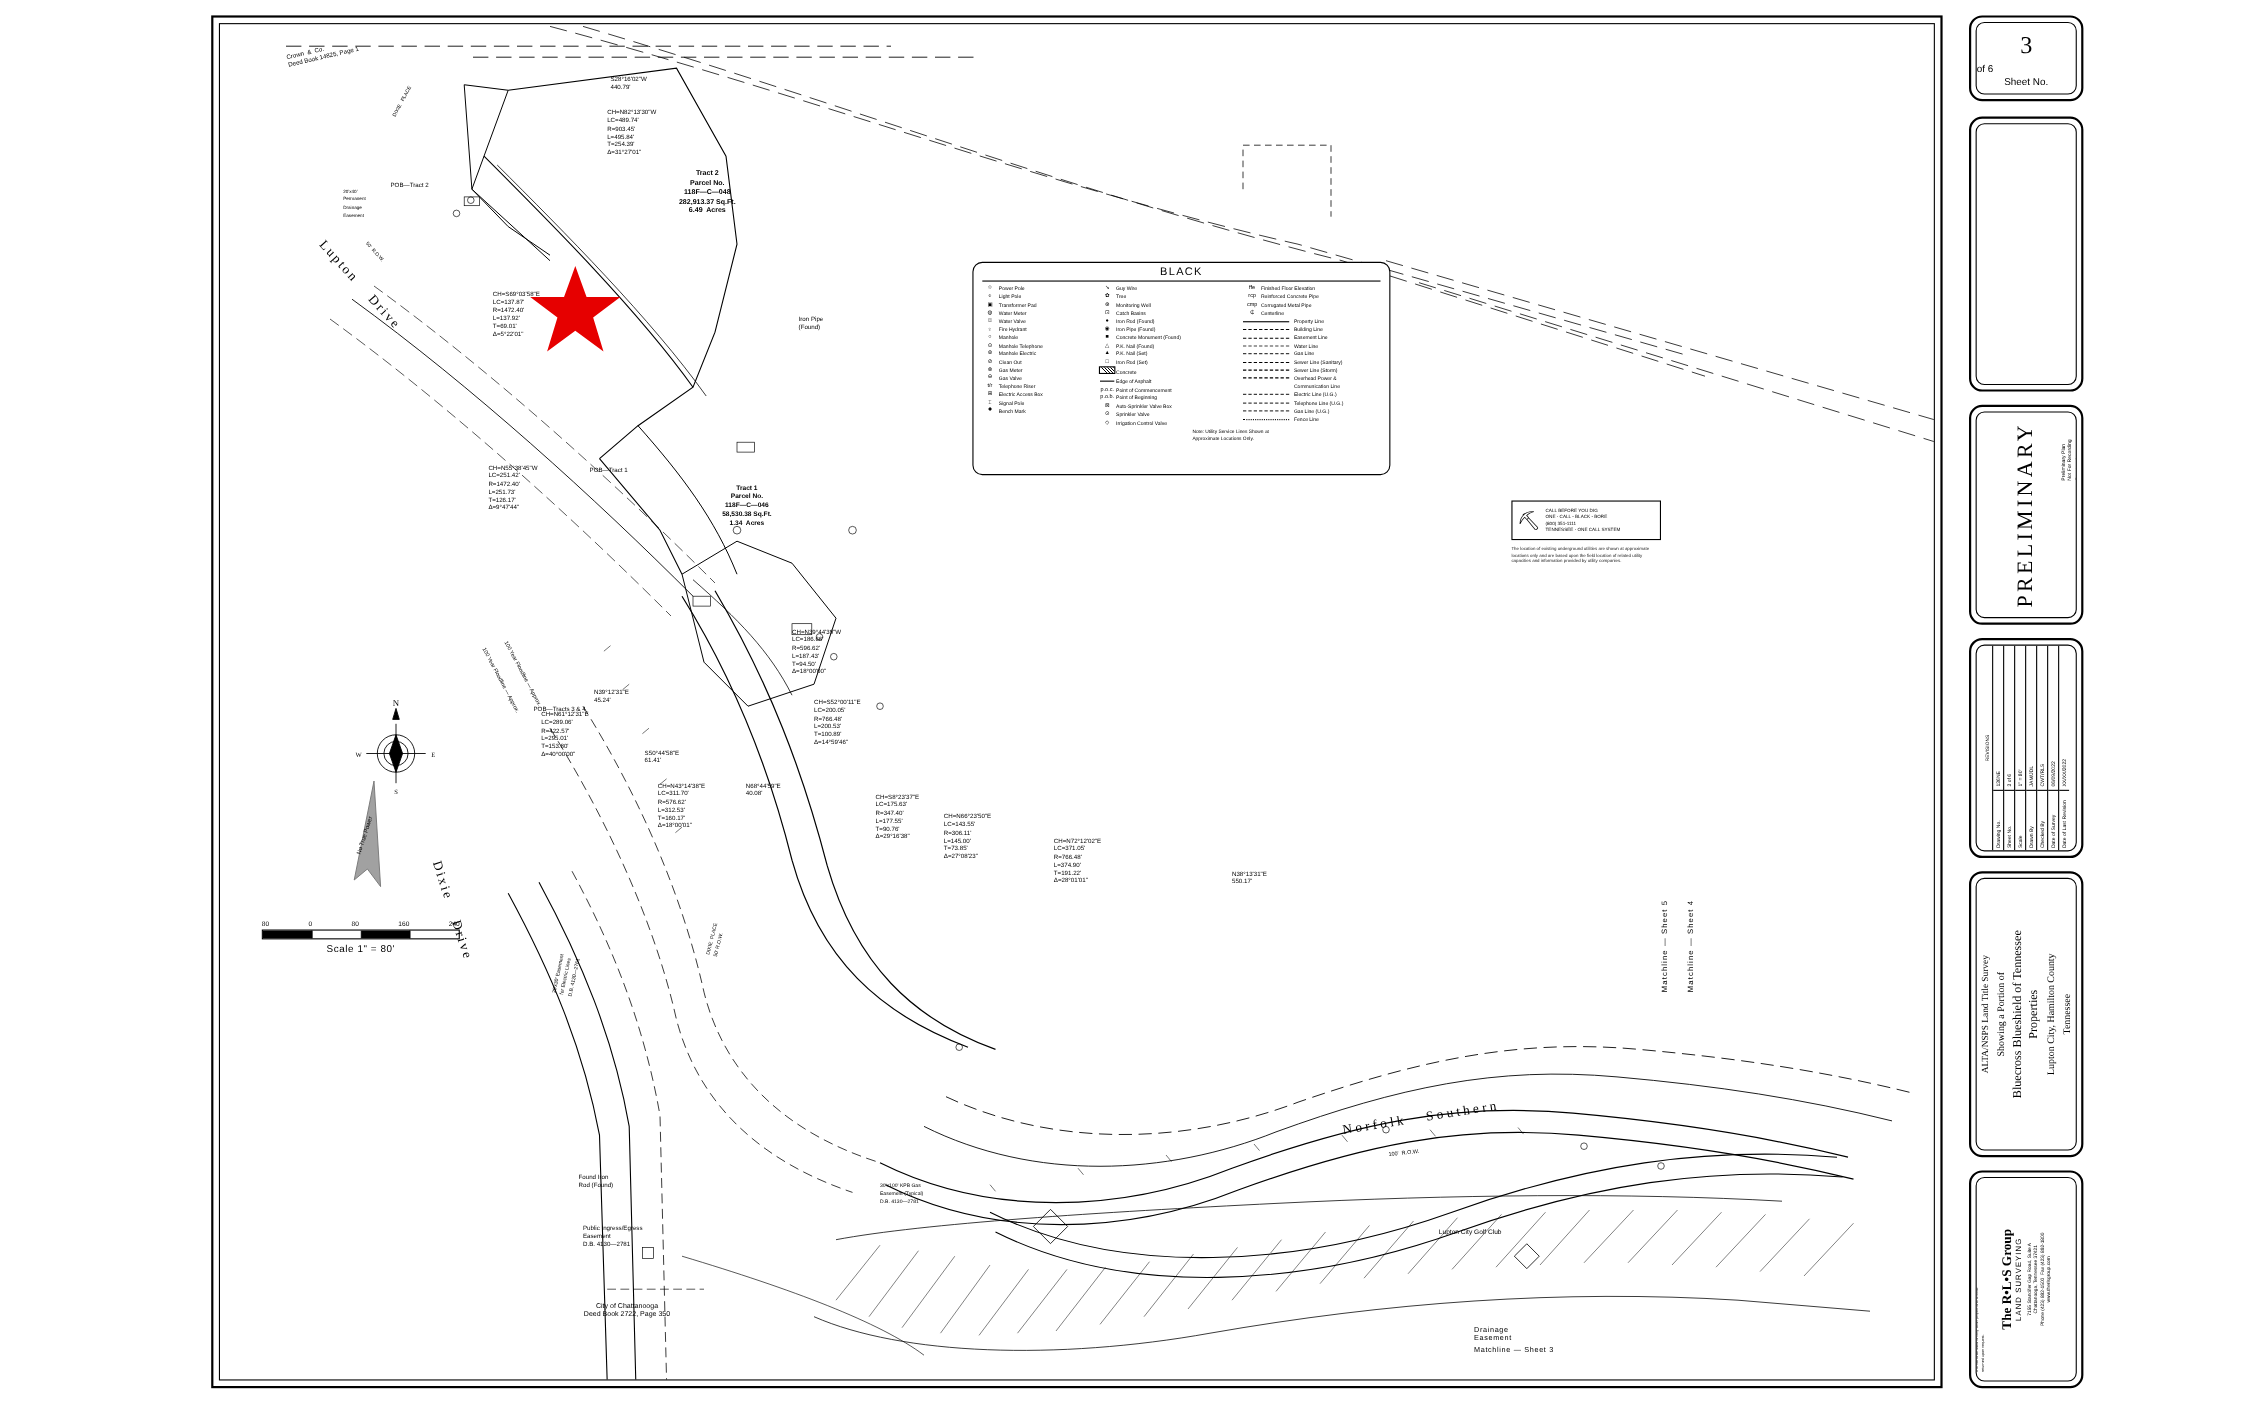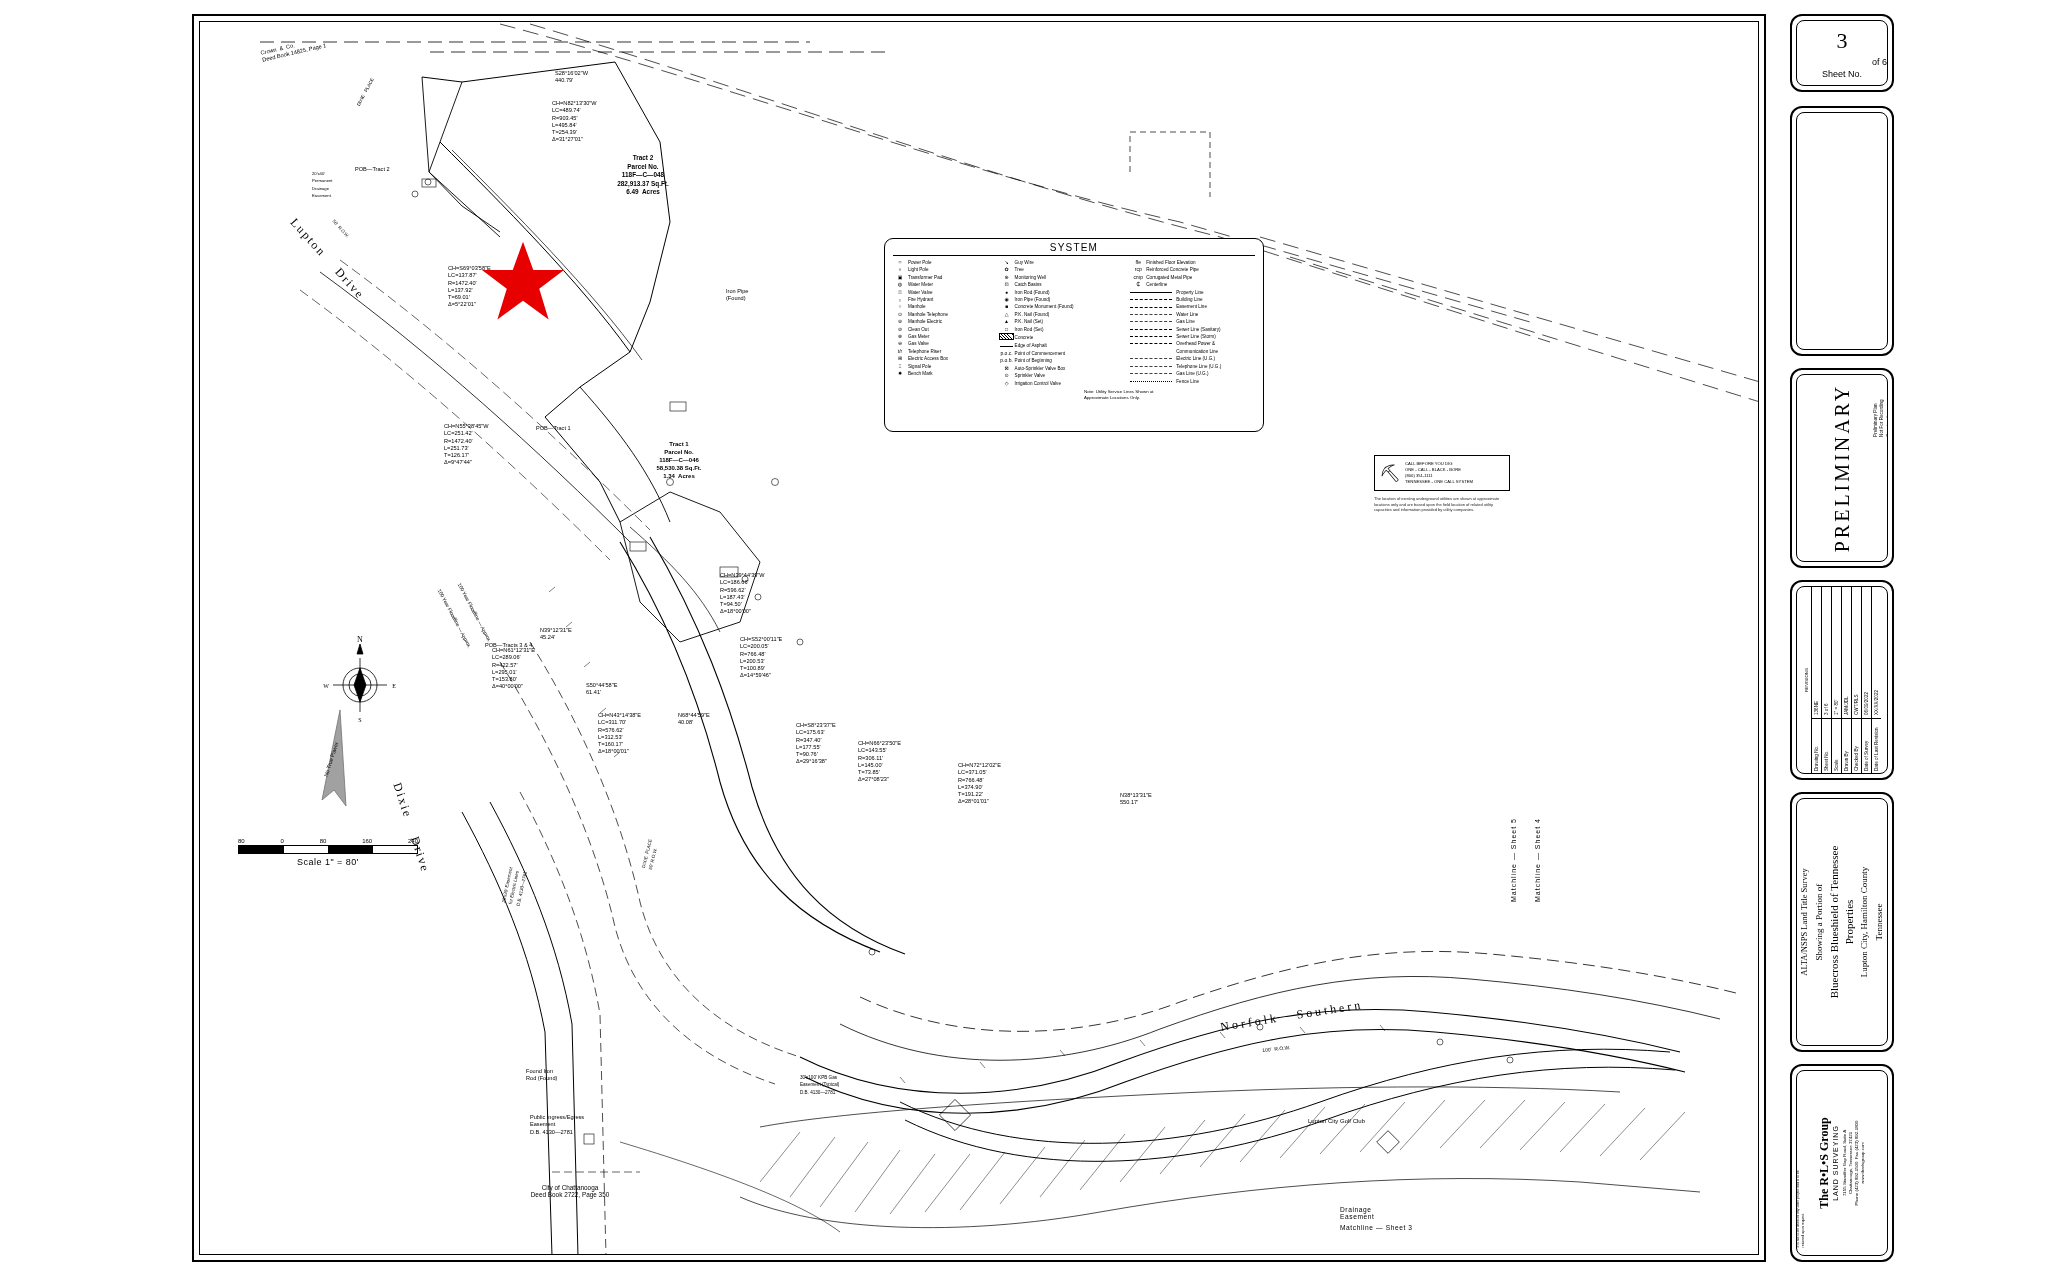--- a/index.html
+++ b/index.html
@@ -179,21 +179,21 @@
   .vert {
     position: absolute;
     left: 50%; top: 50%;
     transform: translate(-50%, -50%) rotate(-90deg);
     transform-origin: center center;
     white-space: nowrap;
     text-align: center;
   }
   #sheetno { left: 1790px; top: 14px; width: 104px; height: 78px; }
   #sheetno .num { text-align: center; font-size: 22px; margin-top: 7px; font-family: "Liberation Serif", serif; }
-  #sheetno .of { text-align: right; font-size: 9px; margin-top: 3px; }
+  #sheetno .of { text-align: left; font-size: 9px; margin-top: 3px; }
   #sheetno .lbl2 { text-align: center; font-size: 9px; margin-top: 2px; }
 
   #revbox { left: 1790px; top: 106px; width: 104px; height: 250px; }
   #prelim { left: 1790px; top: 368px; width: 104px; height: 200px; }
   #prelim .vert { font-size: 20px; letter-spacing: 3px; font-family: "Liberation Serif", serif; }
   #prelim .small { position: absolute; right: 14px; top: 18px; transform: rotate(-90deg); transform-origin: right top; font-size: 4.6px; line-height: 6.4px; text-align: left; white-space: pre; }
 
   #datablock { left: 1790px; top: 580px; width: 104px; height: 200px; }
   #datablock .grid { position: absolute; left: 50%; top: 50%; transform: translate(-50%,-50%) rotate(-90deg); width: 186px; }
   #datablock .row { display: flex; font-size: 4.6px; line-height: 9px; border-bottom: 1px solid #000; }
@@ -499,21 +499,21 @@
     <div class="matchline-v" style="left:1334px; top:880px;">Matchline — Sheet 4</div>
 
   </div>
 
 
   <svg class="star" viewBox="0 0 100 96">
     <polygon points="50,2 62,35 98,35 69,57 80,93 50,71 20,93 31,57 2,35 38,35" fill="#e60000"></polygon>
   </svg>
 
   <div class="legend-box">
-    <div class="legend-title">SYSTEM</div>
+    <div class="legend-title">BLACK</div>
     <div class="legend-rule"></div>
     <div class="legend-cols">
       <div class="legend-col">
         <div class="legend-row">
             <span class="legend-sym">⌾</span>
             <span>Power Pole</span>
           </div>
         <div class="legend-row">
             <span class="legend-sym">⌽</span>
             <span>Light Pole</span>

